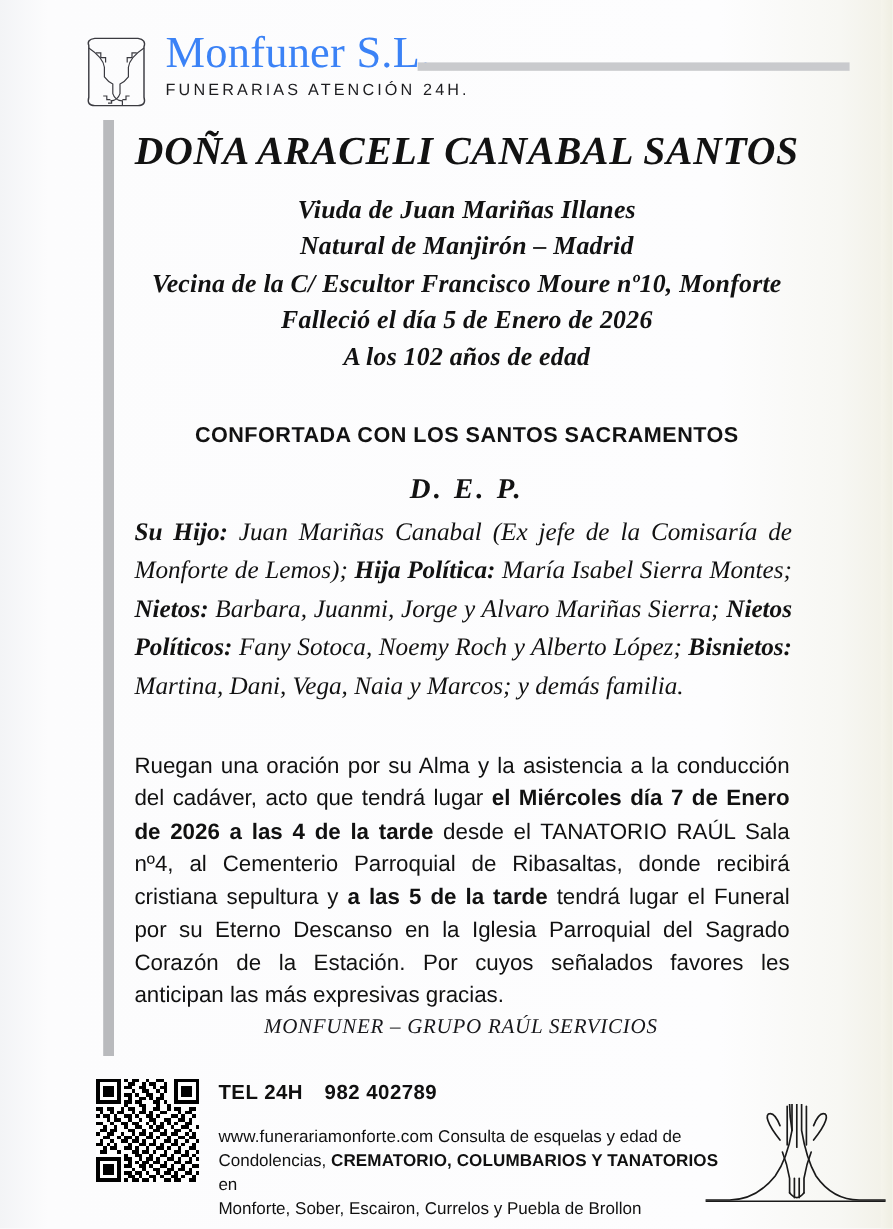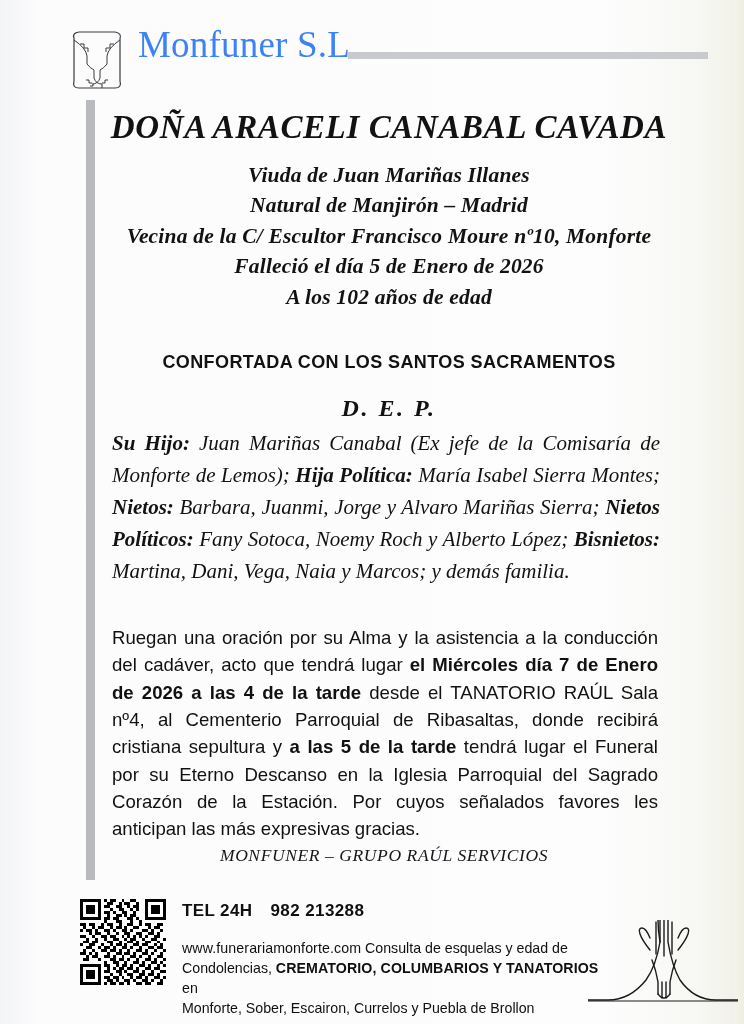--- a/index.html
+++ b/index.html
@@ -222,28 +222,29 @@
           <path d="M54 12 Q42 20 41 28 L41 36 Q38 40 34 42 L34 50 Q32 56 26 56" stroke-width="1"></path>
           <path d="M14 16 l4 0 0 4 4 0 0 4" stroke-width="1"></path>
           <path d="M48 16 l-4 0 0 4 -4 0 0 4" stroke-width="1"></path>
           <path d="M20 52 l3 0 0 3 3 0" stroke-width="1"></path>
           <path d="M42 52 l-3 0 0 3 -3 0" stroke-width="1"></path>
           <path d="M24 58 l3 0 0 -2" stroke-width="1"></path>
         </svg>
       </div>
       <div class="brand-block">
         <div class="brand-name">Monfuner S.L.</div>
+        <div class="brand-sub">FUNERARIAS ATENCIÓN 24H.</div>
       </div>
     </div>
     <div class="header-rule"></div>
 
     <div class="left-bar"></div>
 
     <div class="center-block">
-      <div class="line-name">DOÑA ARACELI CANABAL CAVADA</div>
+      <div class="line-name">DOÑA ARACELI CANABAL SANTOS</div>
       <div class="sub-lines">
         <div class="sub-line">Viuda de Juan Mariñas Illanes</div>
         <div class="sub-line">Natural de Manjirón – Madrid</div>
         <div class="sub-line">Vecina de la C/ Escultor Francisco Moure nº10, Monforte</div>
         <div class="sub-line">Falleció el día 5 de Enero de 2026</div>
         <div class="sub-line">A los 102 años de edad</div>
       </div>
       <div class="sacramentos">CONFORTADA CON LOS SANTOS SACRAMENTOS</div>
       <div class="dep">D. E. P.</div>
     </div>
@@ -480,21 +481,21 @@
             <rect x="26" y="28" width="2" height="1"></rect>
           <rect x="8" y="7" width="1" height="1"></rect>
             <rect x="12" y="7" width="2" height="1"></rect>
             <rect x="17" y="7" width="1" height="1"></rect>
             <rect x="20" y="7" width="1" height="1"></rect>
         </g>
       </svg>
     </div>
 
     <div class="tel-line">
-      <span>TEL 24H</span><span class="tel-gap"></span><span>982 213288</span>
+      <span>TEL 24H</span><span class="tel-gap"></span><span>982 402789</span>
     </div>
 
     <div class="footer-text">
       <span class="footer-url">www.funerariamonforte.com</span>
       <span>Consulta de esquelas y edad de</span><br>
       <span>Condolencias, </span><b>CREMATORIO, COLUMBARIOS Y TANATORIOS</b><span> en</span><br>
       <span>Monforte, Sober, Escairon, Currelos y Puebla de Brollon</span>
     </div>
 
     <div class="hands">

